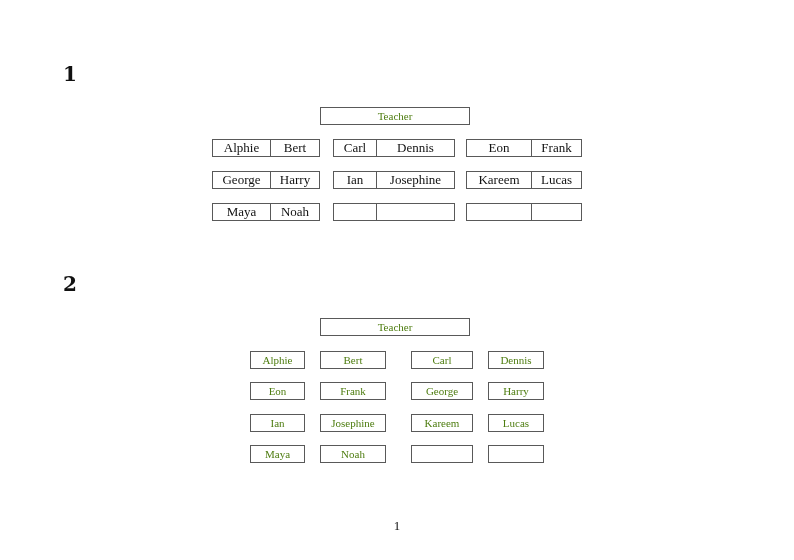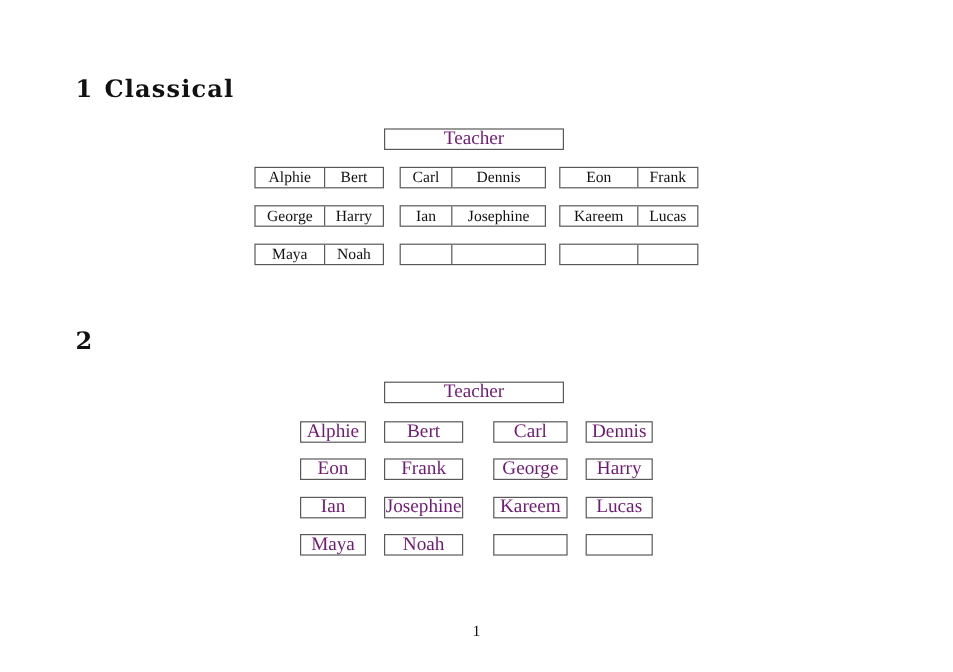--- a/index.html
+++ b/index.html
@@ -10,21 +10,21 @@
   .heading {
     position:absolute; display:flex; align-items:baseline;
     font-family:"DejaVu Serif", serif; font-weight:bold; font-size:20px;
     letter-spacing:1px; color:#111111; white-space:nowrap;
   }
   .heading .num { display:inline-block; width:24px; letter-spacing:0; }
   .box {
     position:absolute; box-sizing:border-box; height:18px;
     border:1px solid #595959; background:#ffffff;
     display:flex; align-items:center; justify-content:center;
-    font-size:16px; line-height:16px; white-space:nowrap; color:#701a75;
+    font-size:11px; line-height:16px; white-space:nowrap; color:#4d7c0f;
   }
   .desk2 {
     position:absolute; box-sizing:border-box; height:18px;
     border:1px solid #595959; background:#ffffff; display:flex;
     font-size:13px; line-height:16px; white-space:nowrap; color:#111111;
   }
   .seat {
     box-sizing:border-box; height:100%;
     display:flex; align-items:center; justify-content:center;
   }
@@ -35,21 +35,20 @@
     font-size:13px; color:#111111;
   }
 </style>
 </head>
 <body>
 
 <div class="page">
 
   <div class="heading" style="left:63px; top:62px;">
     <span class="num">1</span>
-    <span class="title">Classical</span>
   </div>
 
   <div class="box" style="left:320px; top:107px; width:150px;">Teacher</div>
 
   <div class="desk2" style="left:212px; top:139px; width:108px;">
     <div class="seat seat-l" style="width:58px;">Alphie</div>
     <div class="seat seat-r">Bert</div>
   </div>
   <div class="desk2" style="left:333px; top:139px; width:122px;">
     <div class="seat seat-l" style="width:43px;">Carl</div>

